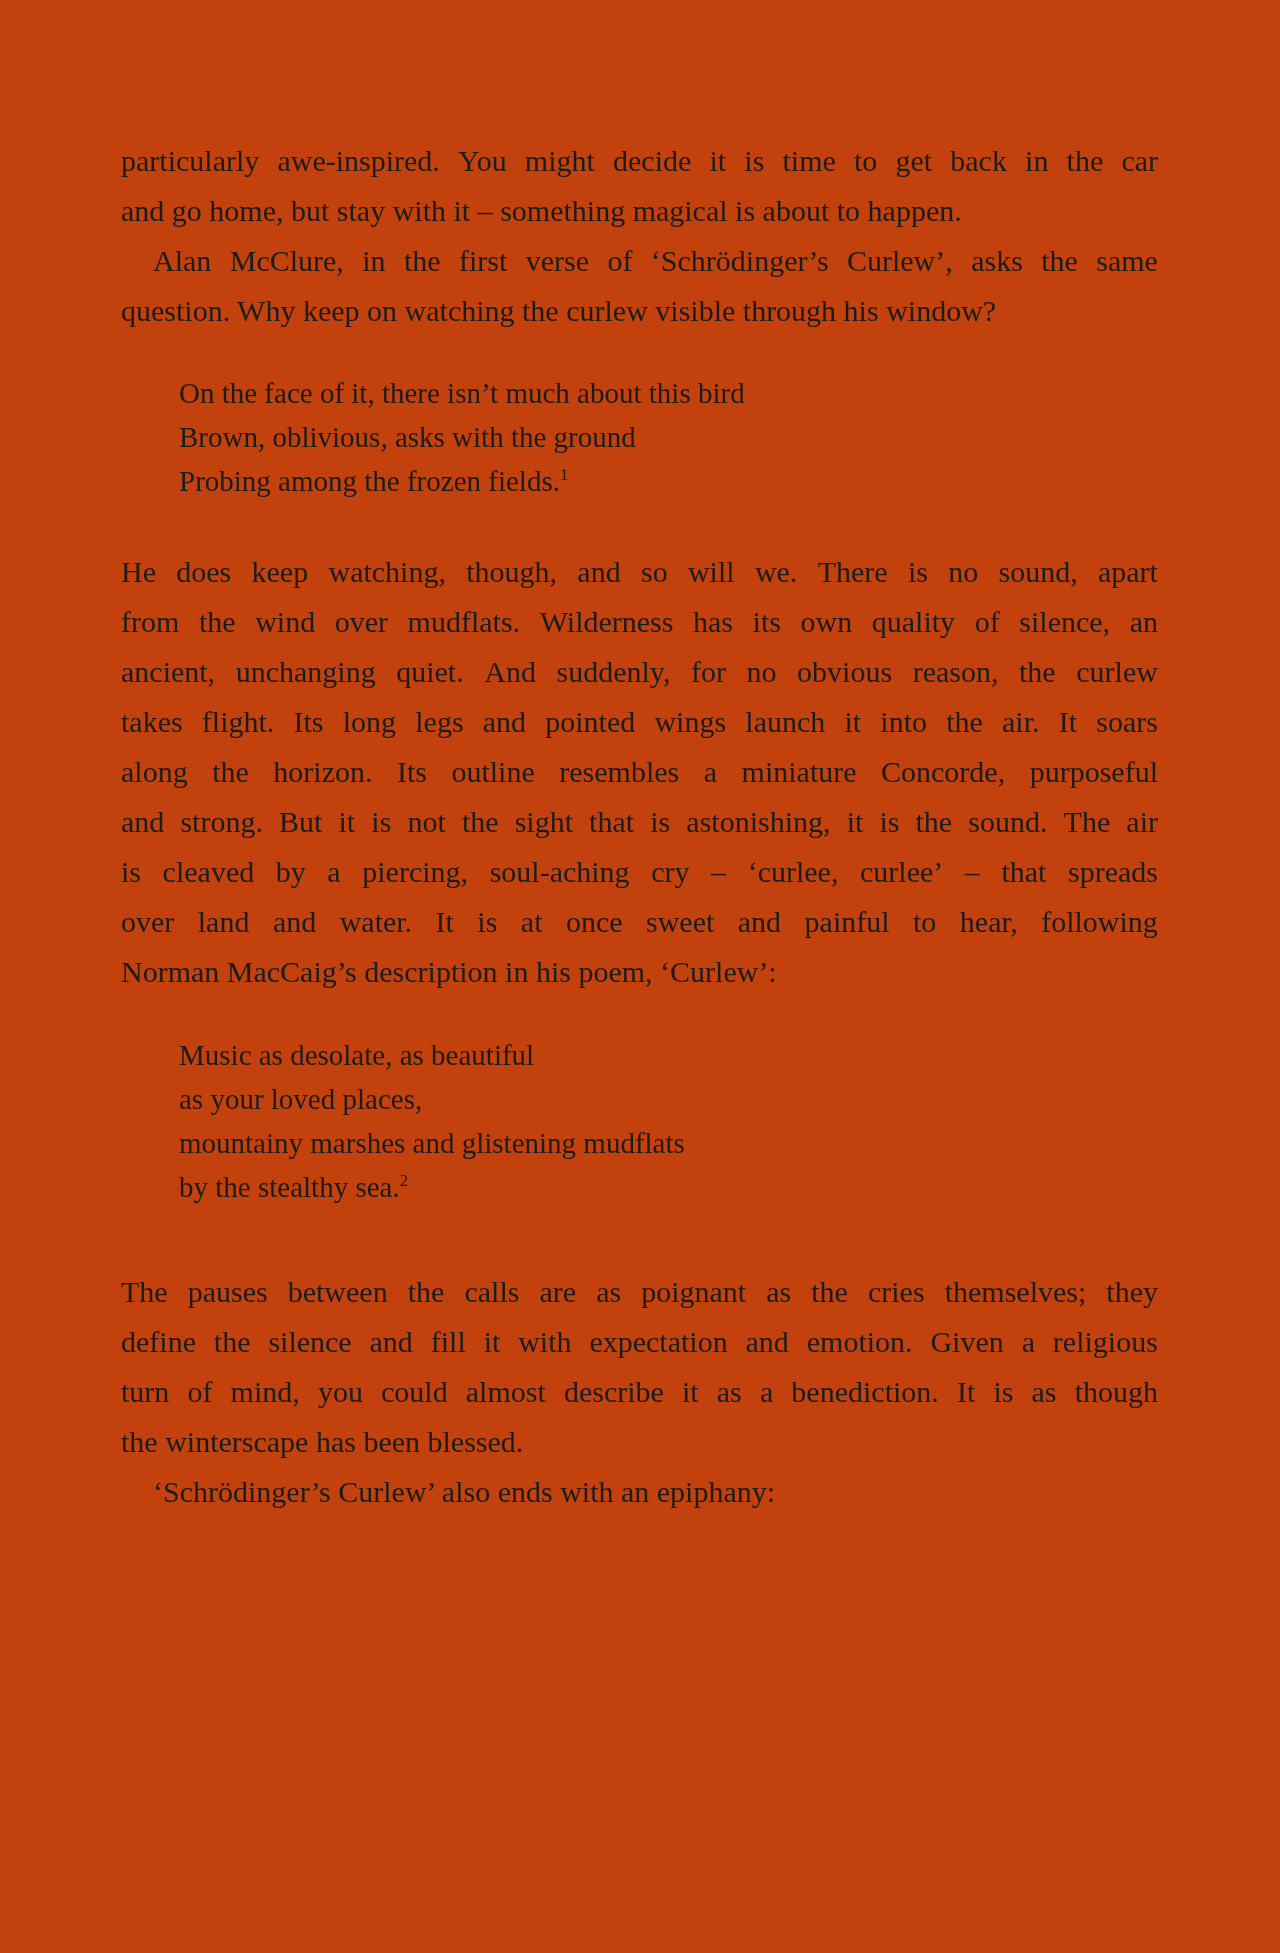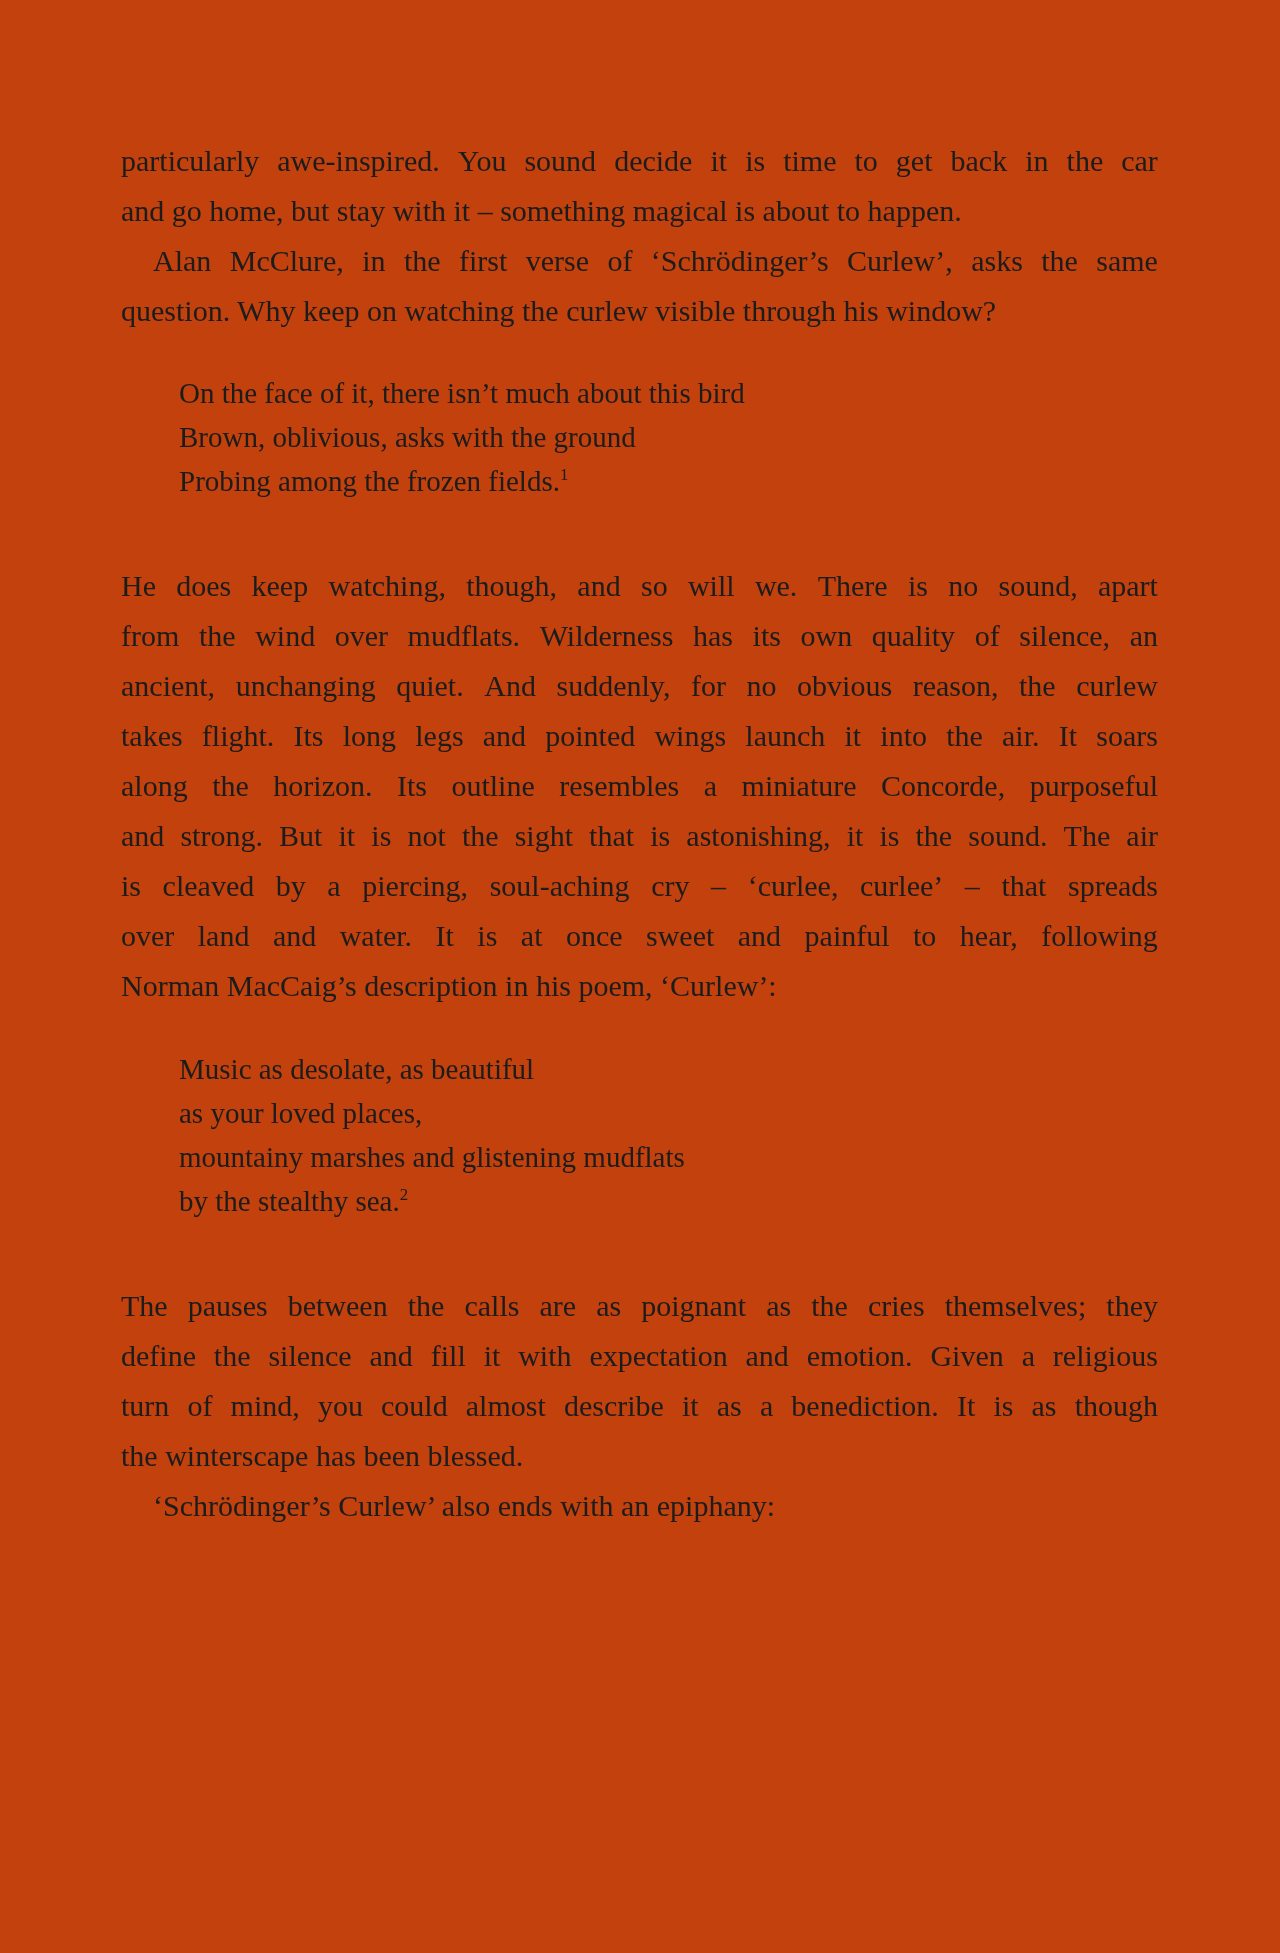--- a/index.html
+++ b/index.html
@@ -63,21 +63,21 @@
 </head>
 <body>
 
 <main class="page">
   <section class="text-column" id="text-column" style="color: rgb(28, 28, 28);">
       <div class="block prose" style="margin-top: 0px;">
         <div class="line jline">
           <span>particularly</span>
           <span>awe-inspired.</span>
           <span>You</span>
-          <span>sound</span>
+          <span>might</span>
           <span>decide</span>
           <span>it</span>
           <span>is</span>
           <span>time</span>
           <span>to</span>
           <span>get</span>
           <span>back</span>
           <span>in</span>
           <span>the</span>
           <span>car</span>
@@ -97,21 +97,21 @@
           <span>the</span>
           <span>same</span>
         </div>
         <div class="line">question. Why keep on watching the curlew visible through his window?</div>
       </div>
       <div class="block verse" style="margin-top: 35px;">
         <div class="line">On the face of it, there isn’t much about this bird</div>
         <div class="line">Brown, oblivious, asks with the ground</div>
         <div class="line">Probing among the frozen fields.<sup class="fn">1</sup></div>
       </div>
-      <div class="block prose" style="margin-top: 58px;">
+      <div class="block prose" style="margin-top: 44px;">
         <div class="line jline">
           <span>He</span>
           <span>does</span>
           <span>keep</span>
           <span>watching,</span>
           <span>though,</span>
           <span>and</span>
           <span>so</span>
           <span>will</span>
           <span>we.</span>

